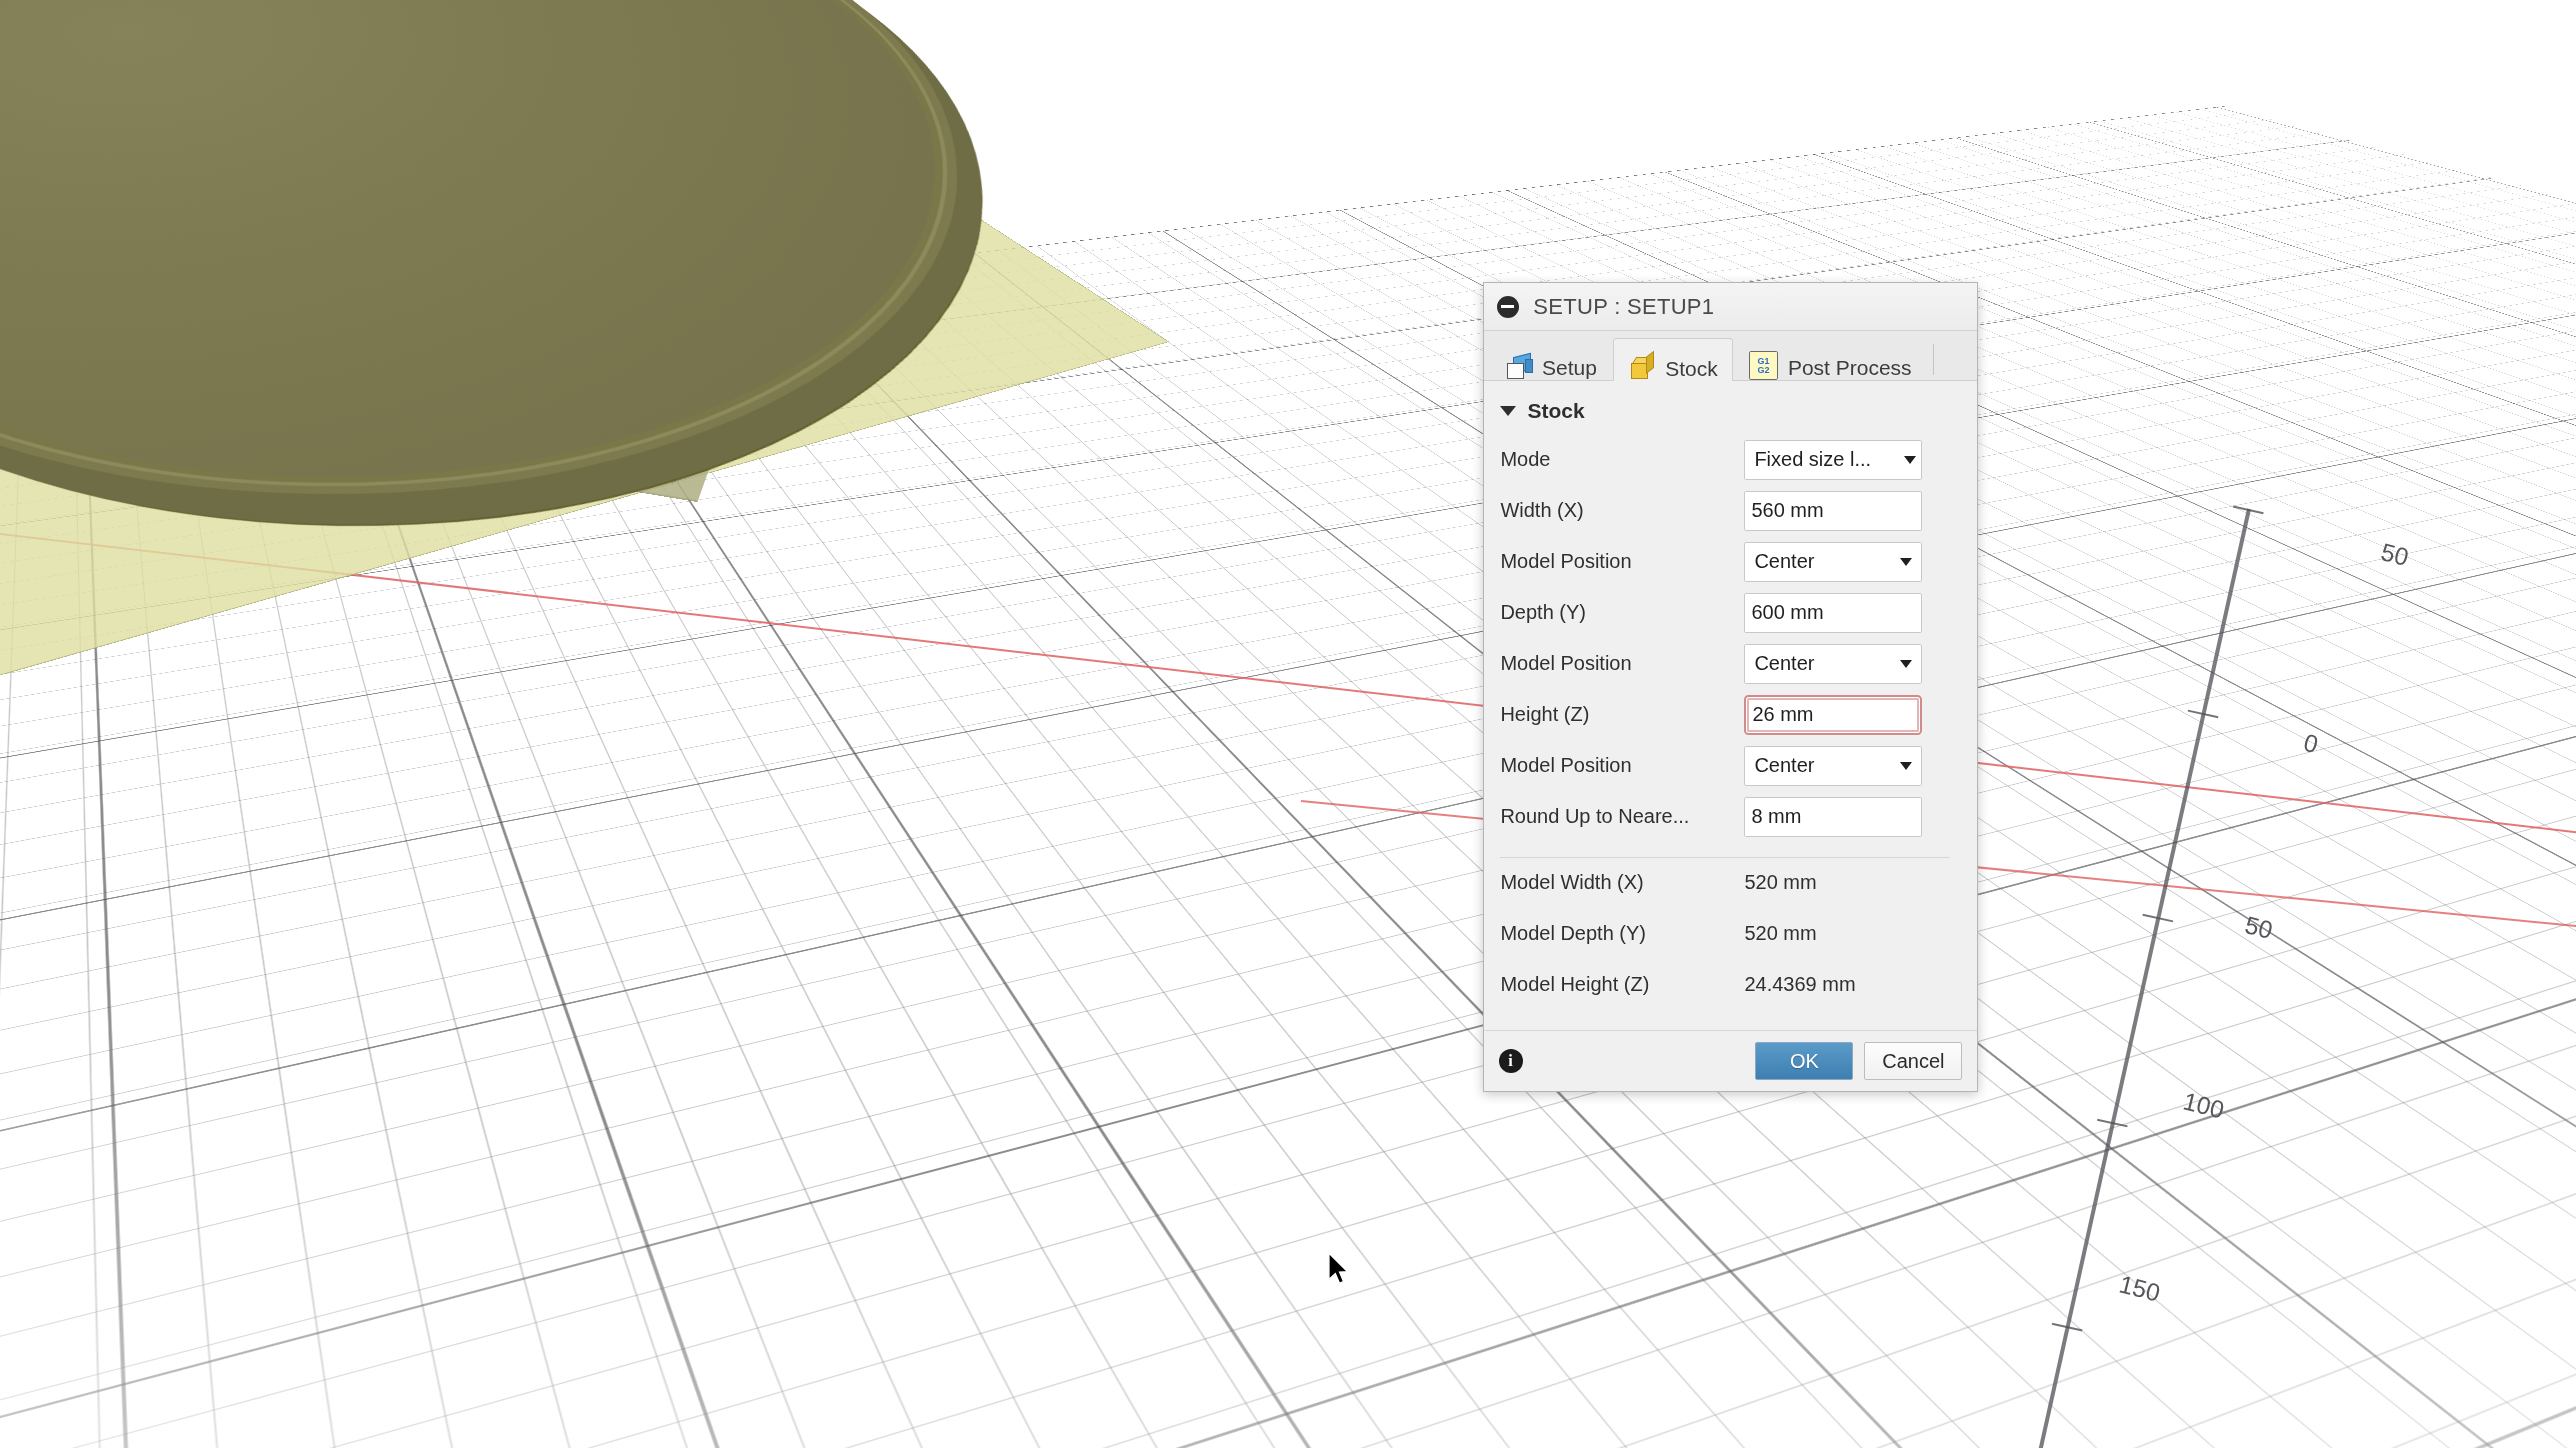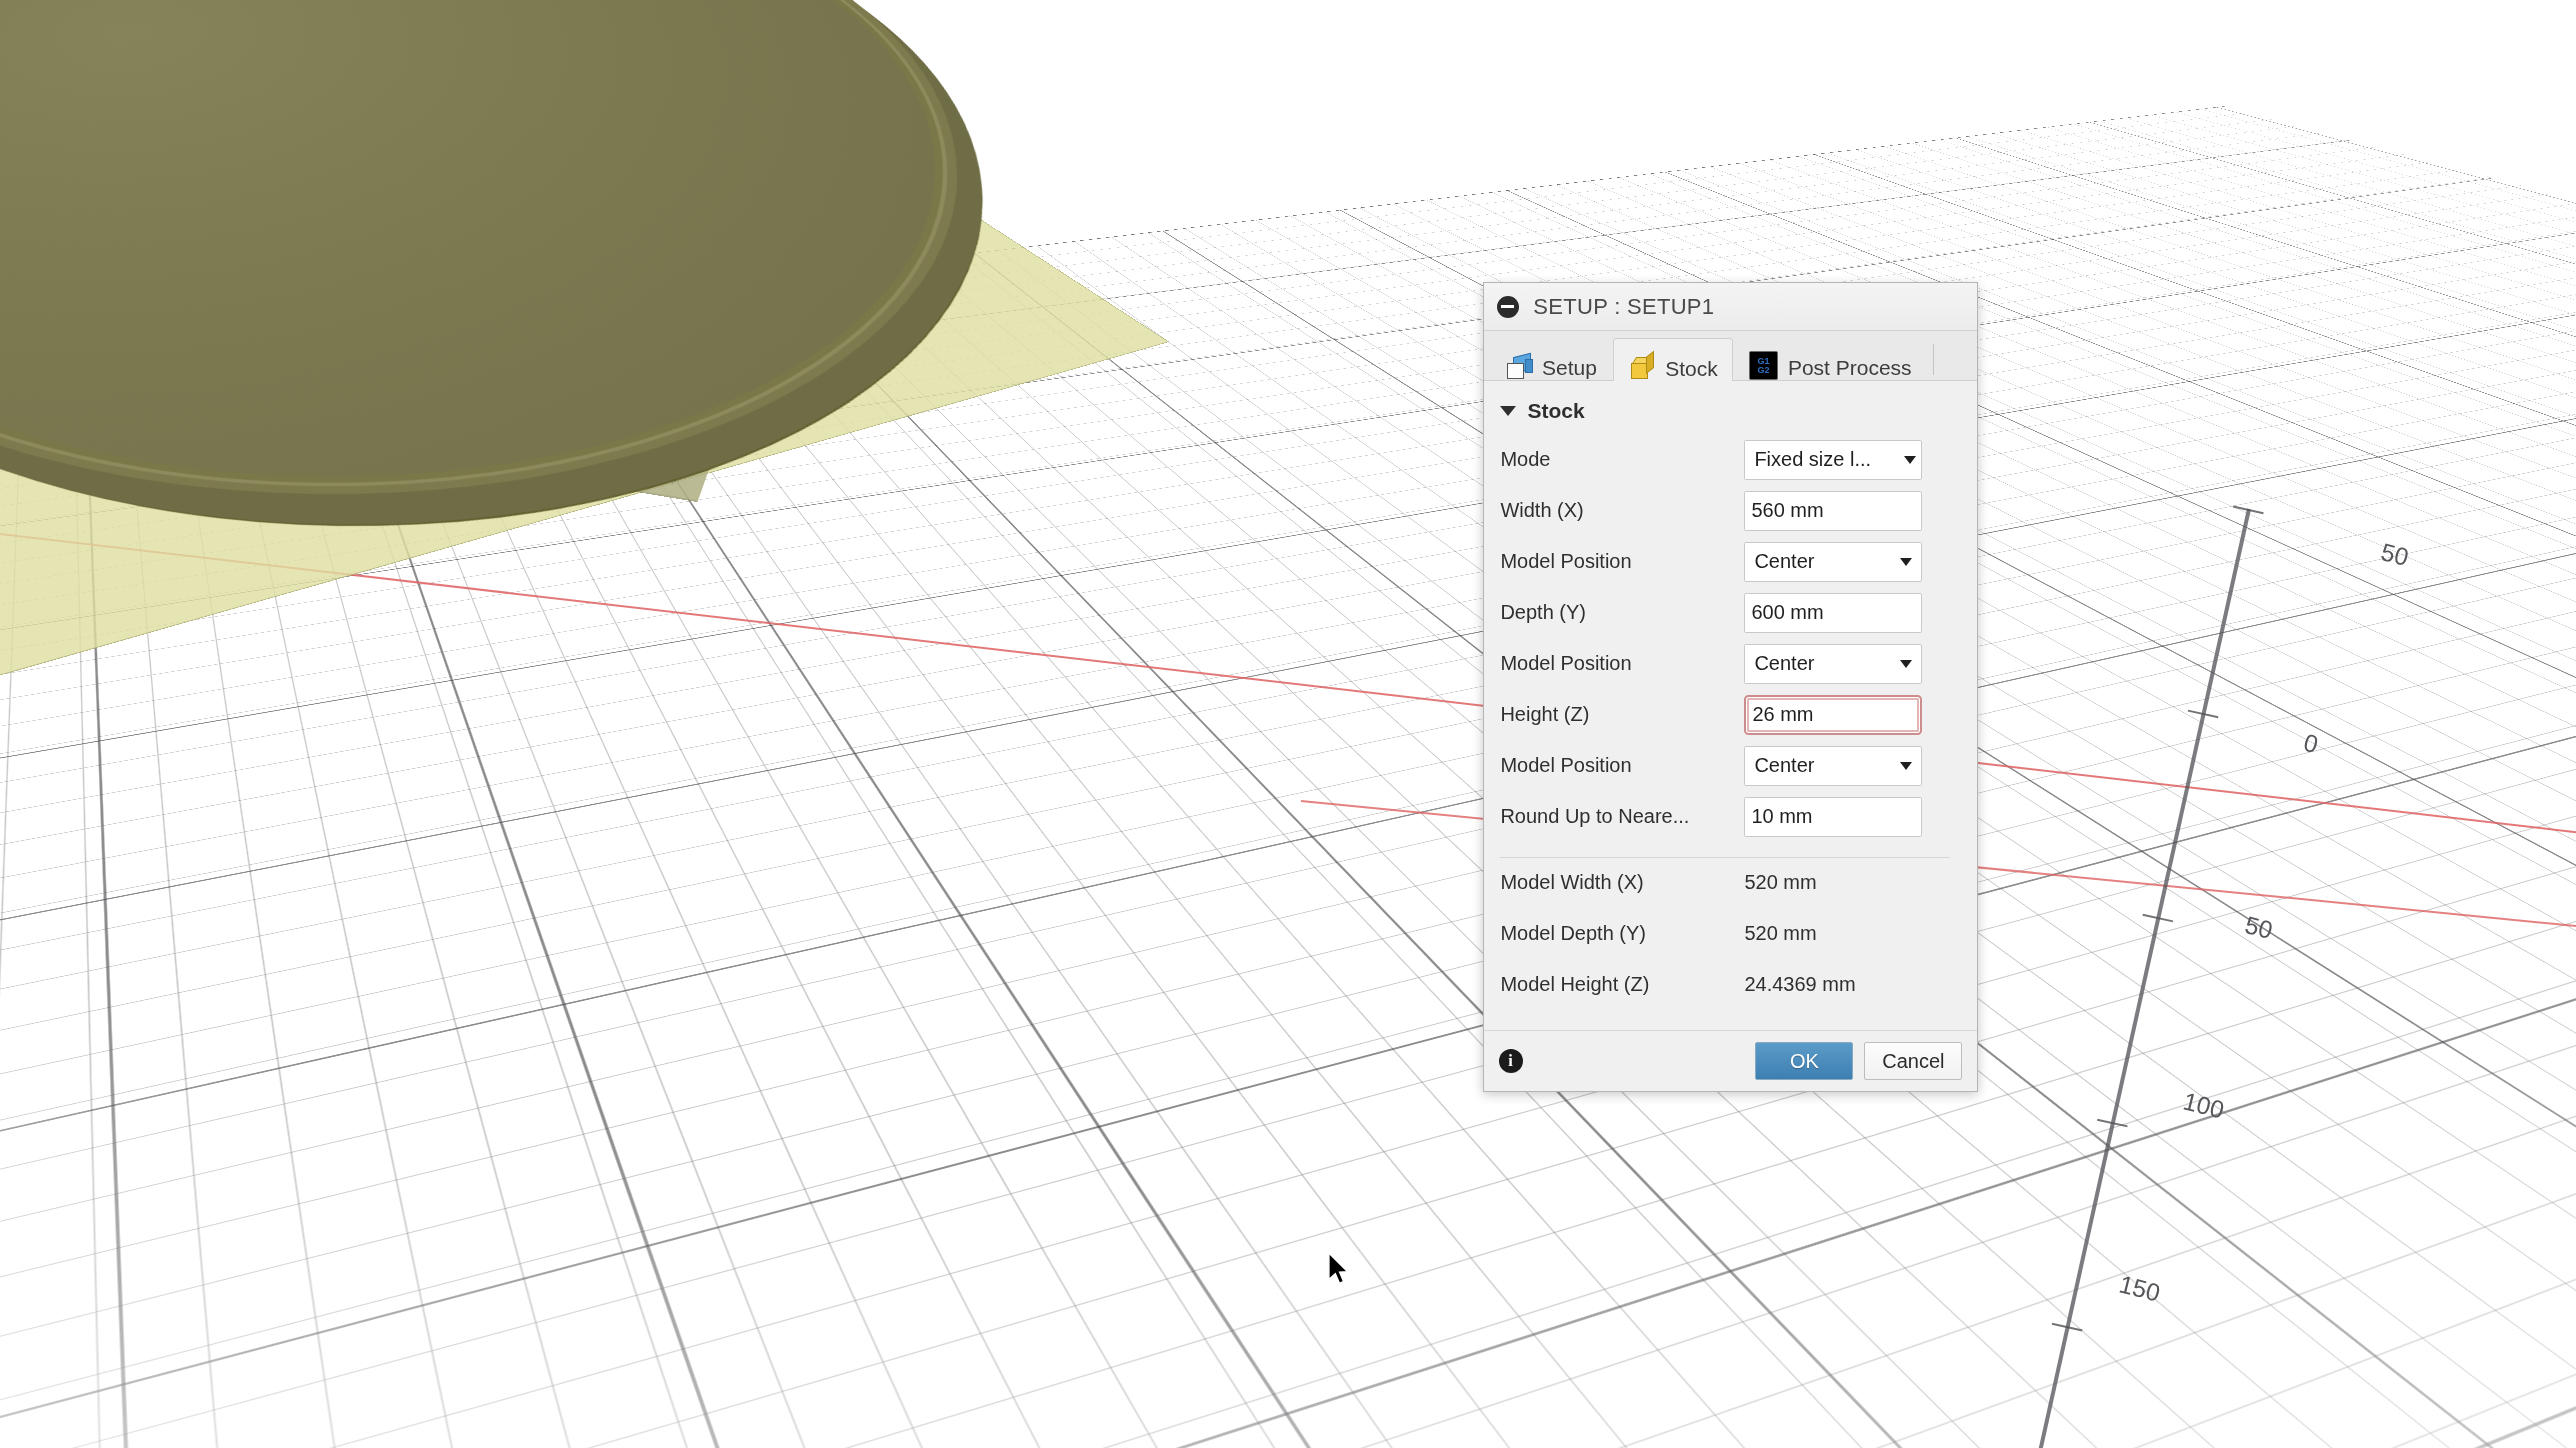--- a/index.html
+++ b/index.html
@@ -305,21 +305,21 @@
   .ic-stock .c-side {
     position: absolute; left: 18px; top: 2.7px;
     width: 6.4px; height: 14.6px;
     background: #d9ae24;
     border: 1.4px solid #b08a16;
     transform: skewY(-38deg);
     transform-origin: top left;
   }
   .ic-post {
     border: 1.8px solid #6a6a6a;
-    background: #000000;
+    background: #fef9c3;
     border-radius: 1.8px;
     display: flex;
     flex-direction: column;
     align-items: center;
     justify-content: center;
     line-height: 1;
   }
   .ic-post span {
     font-family: "Liberation Sans", sans-serif;
     font-size: 9px;
@@ -640,21 +640,21 @@
             <span>Center</span>
             <span class="sel-caret"></span>
           </div>
         </div>
       </div>
 
       <div class="row">
         <div class="row-label">Round Up to Neare...</div>
         <div class="row-ctrl">
           <div class="field">
-            <span>10 mm</span>
+            <span>8 mm</span>
           </div>
         </div>
       </div>
 
       <div class="divider"></div>
 
 
       <div class="readrow">
         <div class="read-label">Model Width (X)</div>
         <div class="read-val">520 mm</div>

